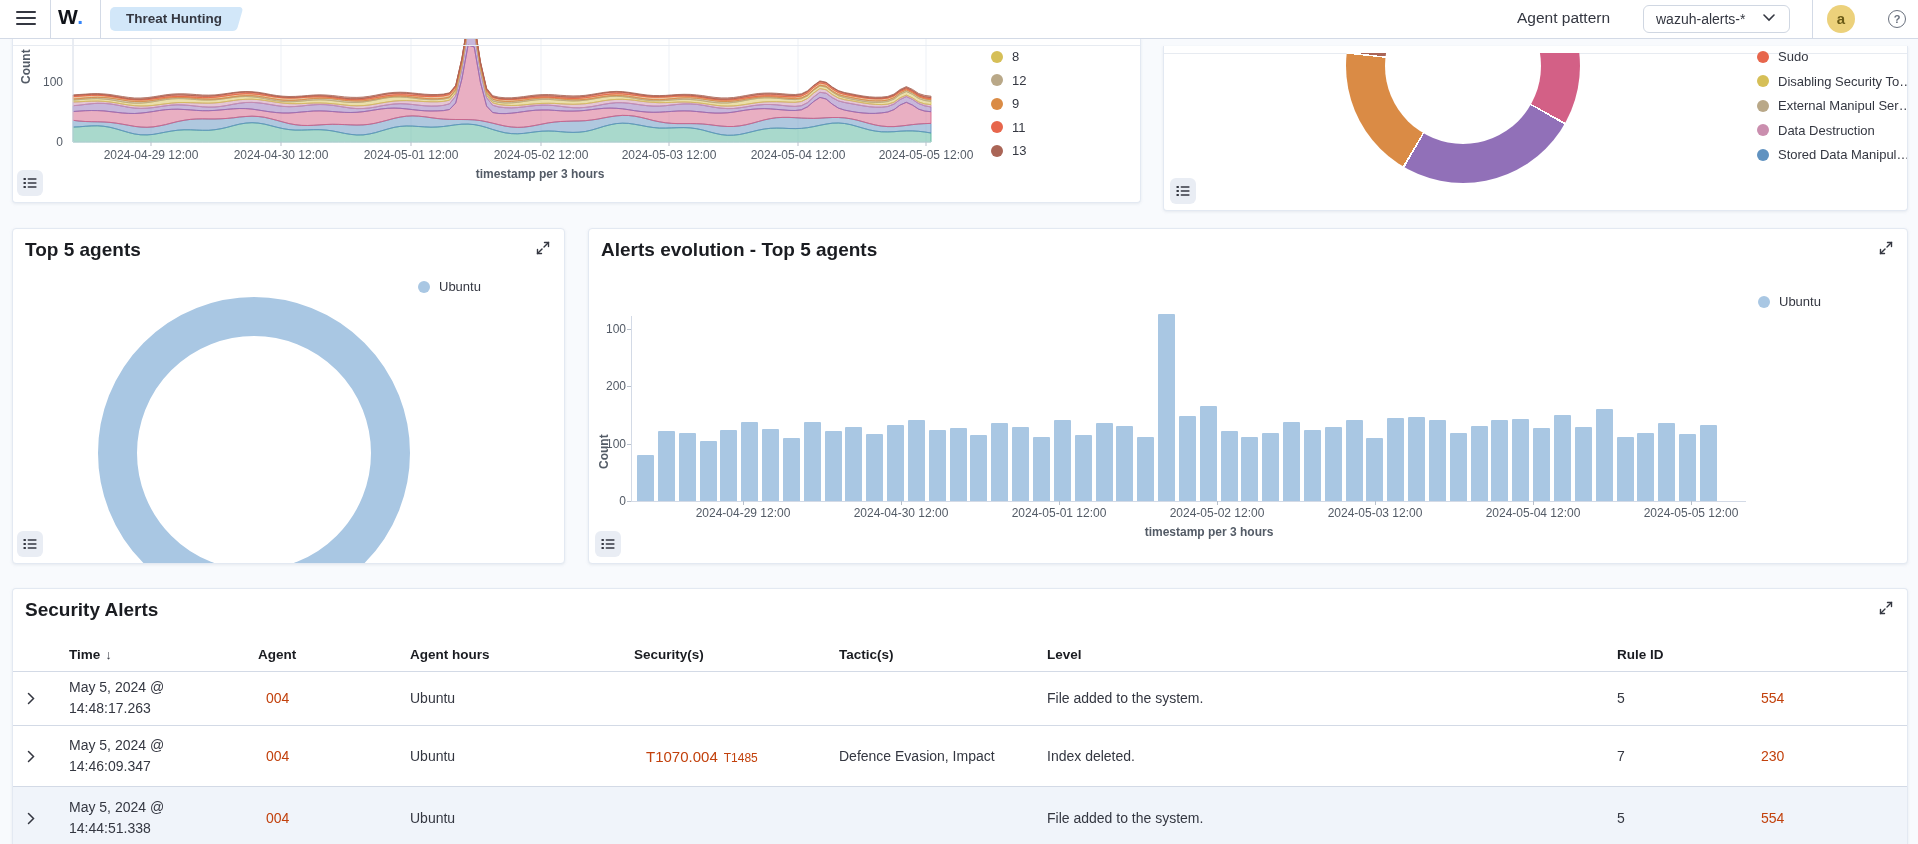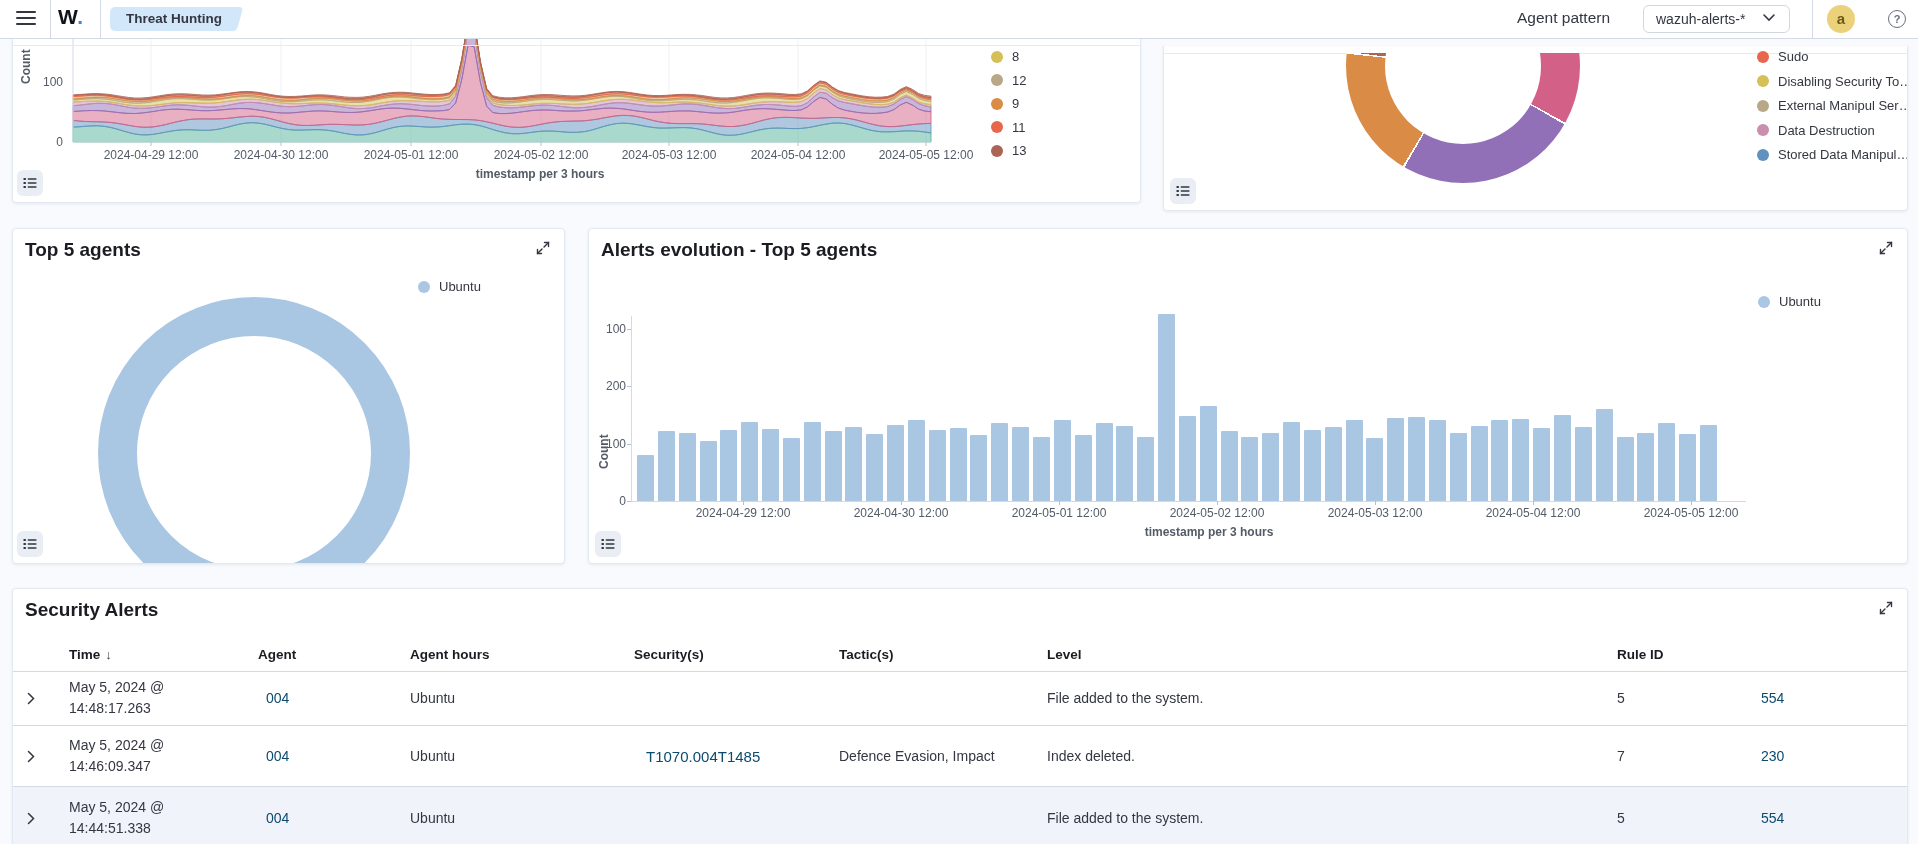--- a/index.html
+++ b/index.html
@@ -52,21 +52,21 @@
   
   .bar{position:absolute;border-radius:1px 1px 0 0;}
   
   .tbl-head{position:absolute;left:0;right:0;top:48px;height:34px;display:grid;grid-template-columns:44px 189px 152px 224px 205px 208px 570px 130px 172px;border-bottom:1px solid #d3dae6;align-items:center;}
   .tbl-head .th{font-size:13.5px;font-weight:700;color:#1a1c21;padding-left:12px;cursor:pointer;}
   .tbl-body{position:absolute;left:0;right:0;top:82px;bottom:0;}
   .tr{display:grid;grid-template-columns:44px 189px 152px 224px 205px 208px 570px 130px 172px;border-bottom:1px solid #d3dae6;align-items:center;}
   .tr:last-child{border-bottom:none;}
   .td{font-size:14px;color:#343741;padding-left:12px;}
   .td.time{line-height:21px;}
-  .link{color:#0c4a6e;text-decoration:none;cursor:pointer;text-align:center;}
+  .link{color:#c2410c;text-decoration:none;cursor:pointer;text-align:center;}
   .chev-btn{background:none;border:none;padding:0 0 0 14px;cursor:pointer;height:16px;}
   .sort-arrow{font-size:13px;margin-left:5px;color:#343741;}
   svg{display:block;}
 </style>
 </head>
 <body>
 
 <header class="topbar">
   <button class="hb">
       <span></span>
@@ -393,21 +393,21 @@
           <svg width="8" height="13" viewBox="0 0 8 13" fill="none" stroke="#343741" stroke-width="1.5" stroke-linecap="round">
             <path d="M1.5 1.5l5 5-5 5"></path>
           </svg>
         </button>
         <div class="td time">
           <div>May 5, 2024 @</div>
           <div>14:46:09.347</div>
         </div>
         <div class="td"><a class="link" style="margin-left: 8px;">004</a></div>
         <div class="td">Ubuntu</div>
-        <div class="td"><a class="link" style="margin-left: 12px; font-size: 15px;">T1070.004</a><a class="link" style="margin-left: 0; font-size: 15px;">T1485</a></div>
+        <div class="td"><a class="link" style="margin-left: 12px; font-size: 15px;">T1070.004</a><a class="link" style="margin-left: 6px; font-size: 12px;">T1485</a></div>
         <div class="td">Defence Evasion, Impact</div>
         <div class="td">Index deleted.</div>
         <div class="td">7</div>
         <div class="td"><a class="link" style="margin-left: 14px;">230</a></div>
       </div>
       <div class="tr" style="height: 62px; background: rgb(240, 244, 250);">
         <button class="chev-btn">
           <svg width="8" height="13" viewBox="0 0 8 13" fill="none" stroke="#343741" stroke-width="1.5" stroke-linecap="round">
             <path d="M1.5 1.5l5 5-5 5"></path>
           </svg>

